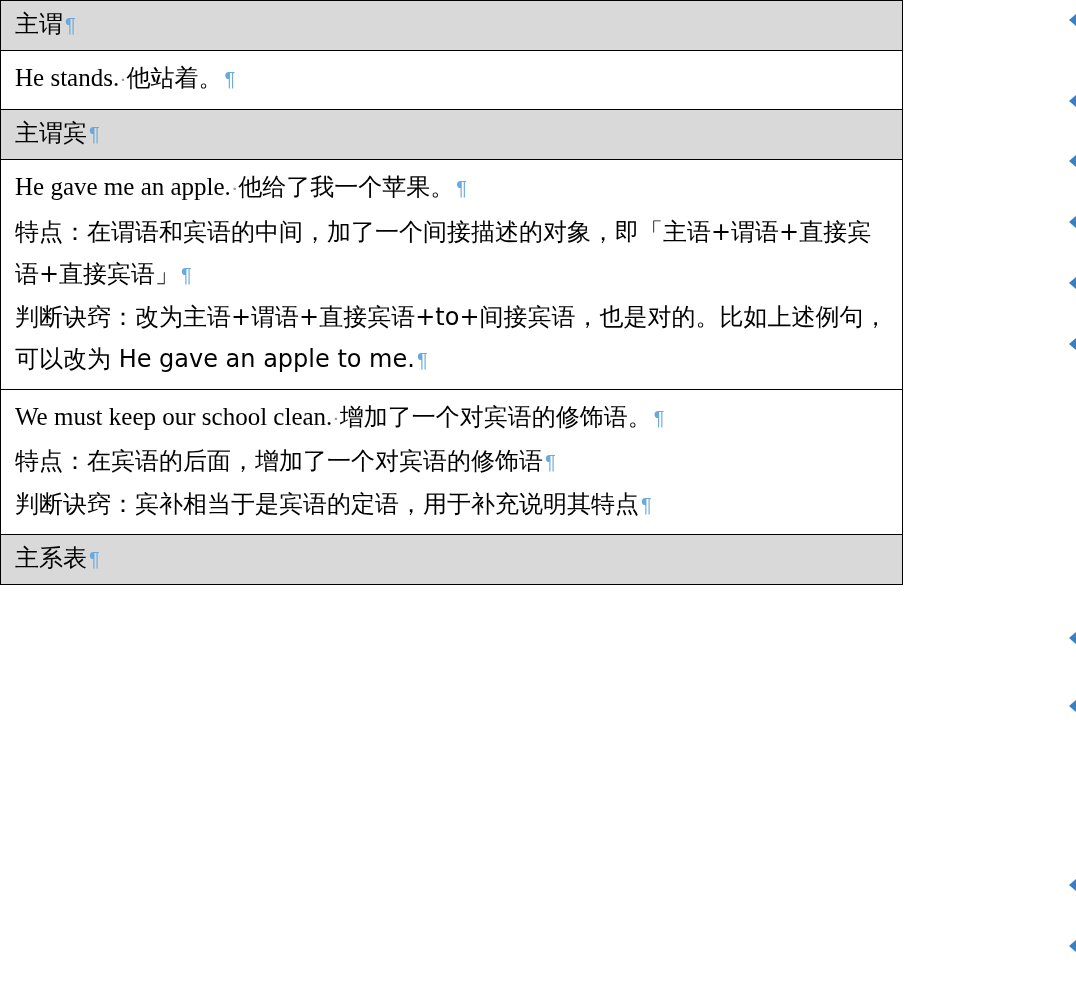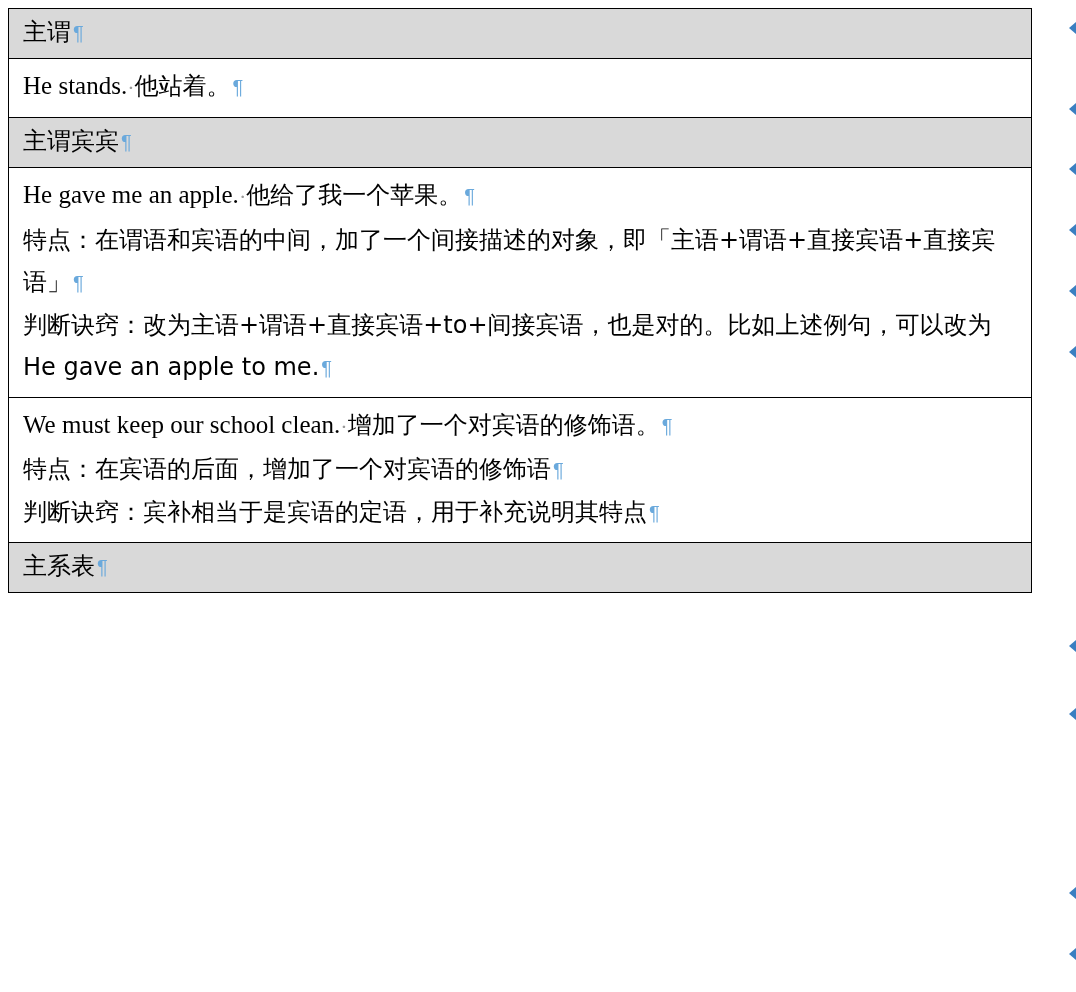--- a/index.html
+++ b/index.html
@@ -15,23 +15,23 @@
     overflow: hidden;
   }
   .doc {
     position: relative;
     width: 1076px;
     height: 992px;
     box-sizing: border-box;
   }
   table.doc-table {
     border-collapse: collapse;
-    width: 1024px;
+    width: 903px;
     table-layout: fixed;
-    margin: 8px;
+    margin: 0;
   }
   table.doc-table td {
     border: 1px solid #000000;
     padding: 6px 14px 8px 14px;
     vertical-align: top;
   }
   tr.header-row td {
     background: #d9d9d9;
   }
   tr.body-row td {
@@ -103,29 +103,29 @@
       </tr>
 
       <tr class="body-row">
         <td>
           <div class="line">
             <span class="en">He stands.</span><span class="dot">·</span><span class="zh">他站着。</span><span class="pilcrow">¶</span>
           </div>
         </td>
       </tr>
 
-
-
       <tr class="header-row">
         <td>
           <div class="line">
-            <span class="zh">主谓宾宾</span><span class="pilcrow">¶</span>
+            <span class="zh">主谓宾</span><span class="pilcrow">¶</span>
           </div>
         </td>
       </tr>
+
+
 
       <tr class="body-row">
         <td>
           <div class="line">
             <span class="en">He gave me an apple.</span><span class="dot">·</span><span class="zh">他给了我一个苹果。</span><span class="pilcrow">¶</span>
           </div>
           <div class="line">
             <span class="zh">特点：在谓语和宾语的中间，加了一个间接描述的对象，即「主语+谓语+直接宾语+直接宾语」</span><span class="pilcrow">¶</span>
           </div>
           <div class="line">

